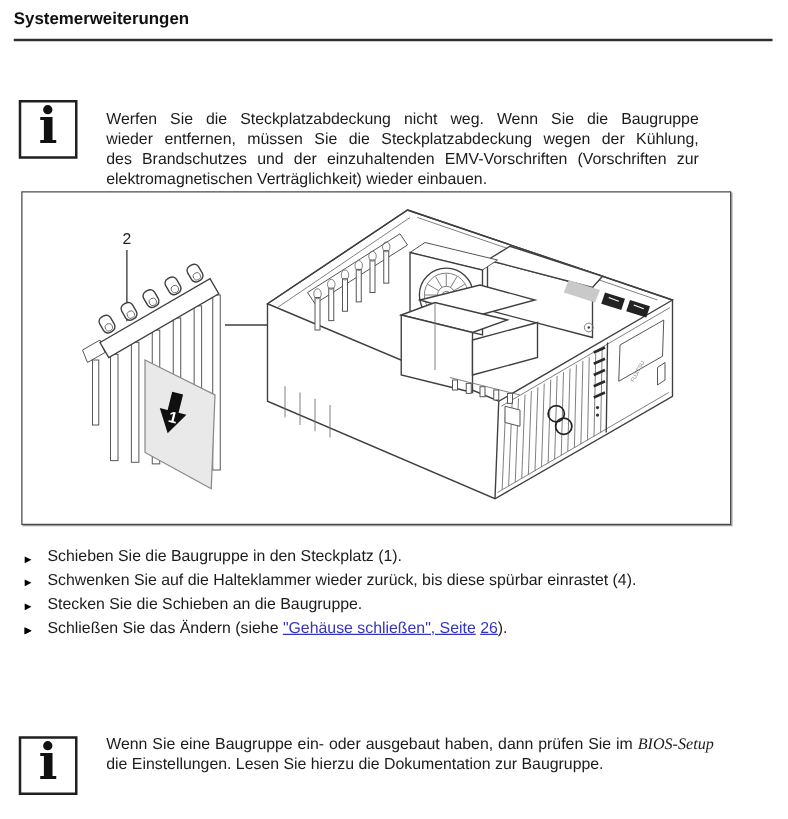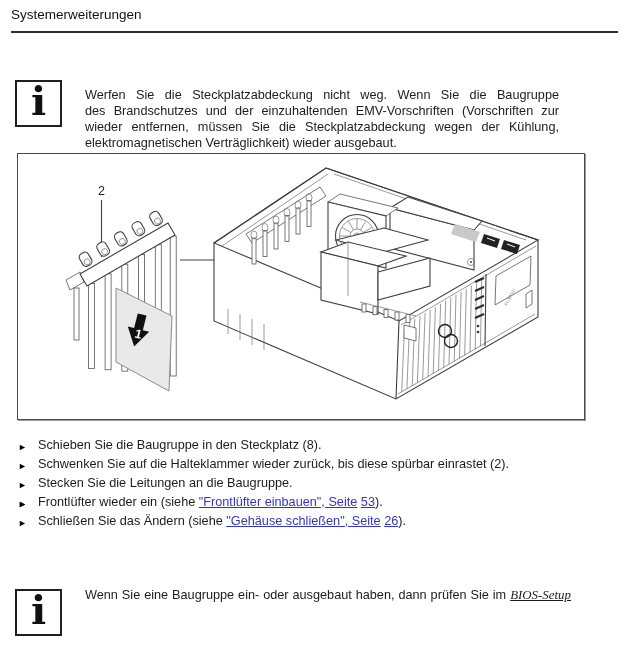--- a/index.html
+++ b/index.html
@@ -1,20 +1,20 @@
 <!DOCTYPE html>
 <html><head>
 <meta charset="utf-8">
 <style>
   html,body{margin:0;padding:0;background:#ffffff;}
   .page{
     position:relative;width:630px;height:655px;background:#fff;
     font-family:"Liberation Sans","DejaVu Sans",sans-serif;color:#1c1c1c;overflow:hidden;
   }
-  .doc-title{position:absolute;left:11px;top:7px;font-size:13.5px;font-weight:normal;color:#111;}
+  .doc-title{position:absolute;left:11px;top:7px;font-size:13.5px;font-weight:bold;color:#111;}
   .title-rule{position:absolute;left:11px;top:31px;width:607px;height:2px;background:#2e2e2e;}
 
   .note-icon-box{
     position:absolute;left:15px;width:43px;height:43px;border:2px solid #1f1f1f;background:#fff;
     display:flex;align-items:center;justify-content:center;
     font-family:"DejaVu Serif","Liberation Serif",serif;font-weight:bold;font-size:40px;color:#111;
   }
   .note-icon-box span{display:block;transform:translateY(-3px);}
   .note-text{position:absolute;left:85px;font-size:12.7px;line-height:16px;color:#1c1c1c;}
   .jl{text-align:justify;text-align-last:justify;}
@@ -22,44 +22,44 @@
   .figure-frame{
     position:absolute;left:17px;top:153px;width:566px;height:265px;background:#fff;
     border:1.2px solid #4a4a4a;box-shadow:1px 1px 0 #9a9a9a;
   }
   .figure-frame svg{display:block;}
 
   .steps{position:absolute;left:18px;top:437px;width:527px;font-size:12.7px;line-height:16px;}
   .step{position:relative;padding-left:20px;margin-bottom:3px;}
   .step .bullet{position:absolute;left:0;top:2px;font-size:9px;color:#000;}
   .doclink{color:#3535BF;text-decoration:underline;cursor:pointer;}
-  .bios{font-family:"Liberation Serif","DejaVu Serif",serif;font-style:italic;font-size:12.9px;text-decoration:underline;}
+  .bios{font-family:"Liberation Serif","DejaVu Serif",serif;font-style:italic;font-size:12.9px;}
 
   svg .ln{stroke:#3f3f3f;stroke-width:1.1;fill:none;}
   svg .lnthin{stroke:#6e6e6e;stroke-width:0.7;fill:none;}
   svg .wh{fill:#ffffff;stroke:#3f3f3f;stroke-width:1.1;}
   svg .whthin{fill:#ffffff;stroke:#565656;stroke-width:0.8;}
   svg text{font-family:"Liberation Sans","DejaVu Sans",sans-serif;}
 </style>
 </head>
 <body>
 
 <div class="page">
 
   <div class="doc-title">Systemerweiterungen</div>
   <div class="title-rule"></div>
 
   <div class="note-icon-box" style="top:80px;">
     <span>i</span>
   </div>
   <div class="note-text" style="top:87px;width:474px;">
     <div class="jl">Werfen Sie die Steckplatzabdeckung nicht weg. Wenn Sie die Baugruppe</div>
+    <div class="jl">wieder entfernen, müssen Sie die Steckplatzabdeckung wegen der Kühlung,</div>
     <div class="jl">des Brandschutzes und der einzuhaltenden EMV-Vorschriften (Vorschriften zur</div>
-    <div class="jl">wieder entfernen, müssen Sie die Steckplatzabdeckung wegen der Kühlung,</div>
-    <div>elektromagnetischen Verträglichkeit) wieder ausgebaut.</div>
+    <div>elektromagnetischen Verträglichkeit) wieder einbauen.</div>
   </div>
 
   <div class="figure-frame">
     <svg width="563" height="262" viewBox="0 0 563 262">
 
       <g>
         <text x="80" y="41" font-size="12.5" fill="#222">2</text>
         <line x1="83.5" y1="46" x2="83.5" y2="103" class="ln"></line>
 
         <polygon points="48,126 62,118 66,128 52,136" class="whthin"></polygon>
@@ -229,48 +229,48 @@
           <text transform="translate(489,152) rotate(-62)" font-size="4.5" fill="#8a8a8a">FUJITSU</text>
         </g>
       </g>
     </svg>
   </div>
 
   <div class="steps">
 
     <div class="step">
       <span class="bullet">►</span>
-      <div>Schieben Sie die Baugruppe in den Steckplatz (8).</div>
-    </div>
-
-    <div class="step">
-      <span class="bullet">►</span>
-      <div>Schwenken Sie auf die Halteklammer wieder zurück, bis diese spürbar einrastet (2).</div>
-    </div>
-
-    <div class="step">
-      <span class="bullet">►</span>
-      <div>Stecken Sie die Leitungen an die Baugruppe.</div>
-    </div>
-
-    <div class="step">
-      <span class="bullet">►</span>
-    </div>
-
-    <div class="step">
-      <span class="bullet">►</span>
-      <div><span>Frontlüfter wieder ein (siehe </span><a class="doclink">"Frontlüfter einbauen", Seite</a> <a class="doclink">53</a><span>).</span></div>
+      <div>Schieben Sie die Baugruppe in den Steckplatz (1).</div>
+    </div>
+
+    <div class="step">
+      <span class="bullet">►</span>
+      <div>Schwenken Sie auf die Halteklammer wieder zurück, bis diese spürbar einrastet (4).</div>
+    </div>
+
+    <div class="step">
+      <span class="bullet">►</span>
+      <div>Stecken Sie die Schieben an die Baugruppe.</div>
+    </div>
+
+    <div class="step">
+      <span class="bullet">►</span>
+    </div>
+
+    <div class="step">
+      <span class="bullet">►</span>
     </div>
 
     <div class="step">
       <span class="bullet">►</span>
       <div><span>Schließen Sie das Ändern (siehe </span><a class="doclink">"Gehäuse schließen", Seite</a> <a class="doclink">26</a><span>).</span></div>
     </div>
   </div>
 
   <div class="note-icon-box" style="top:589px;">
     <span>i</span>
   </div>
   <div class="note-text" style="top:587px;width:486px;">
     <div class="jl"><span>Wenn Sie eine Baugruppe ein- oder ausgebaut haben, dann prüfen Sie im </span><span class="bios">BIOS-Setup</span></div>
+    <div>die Einstellungen. Lesen Sie hierzu die Dokumentation zur Baugruppe.</div>
   </div>
 
 </div>
 
 </body></html>

